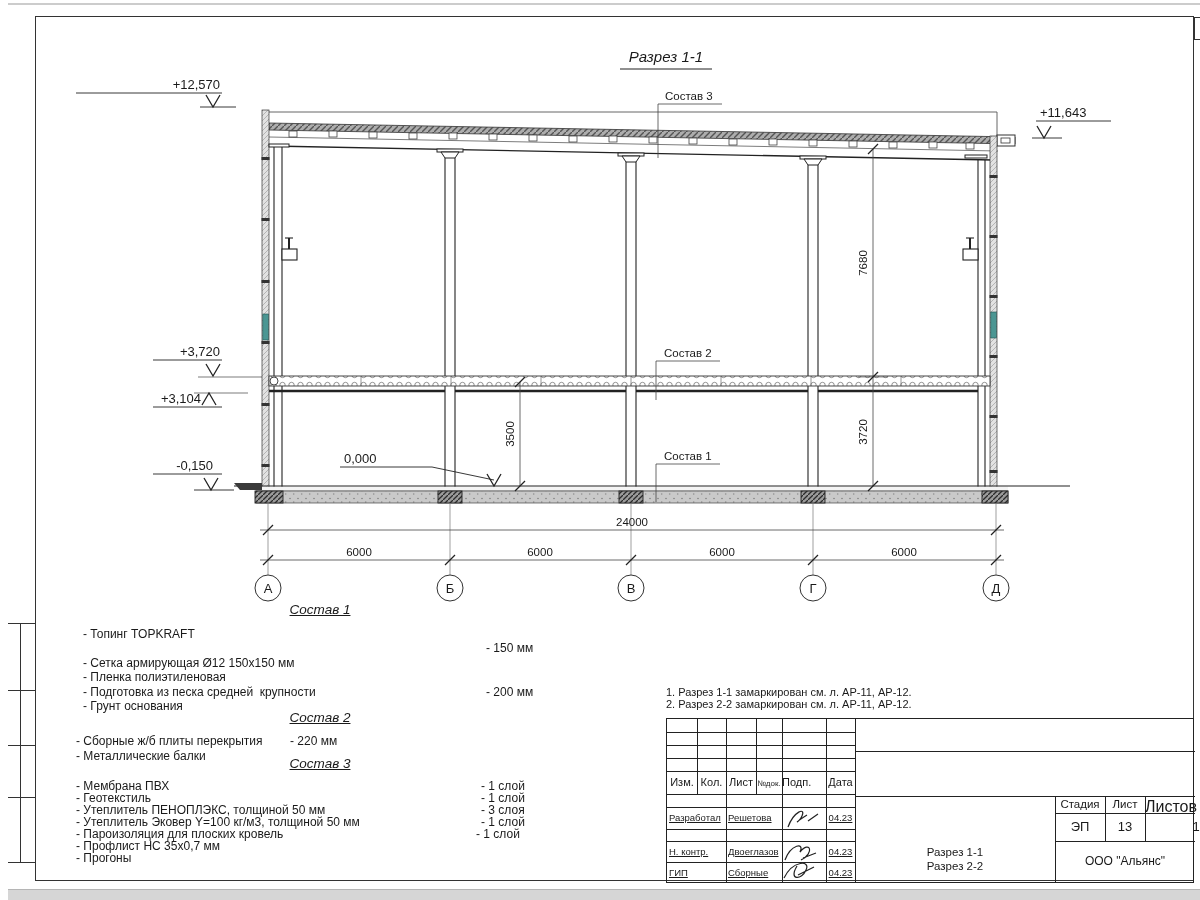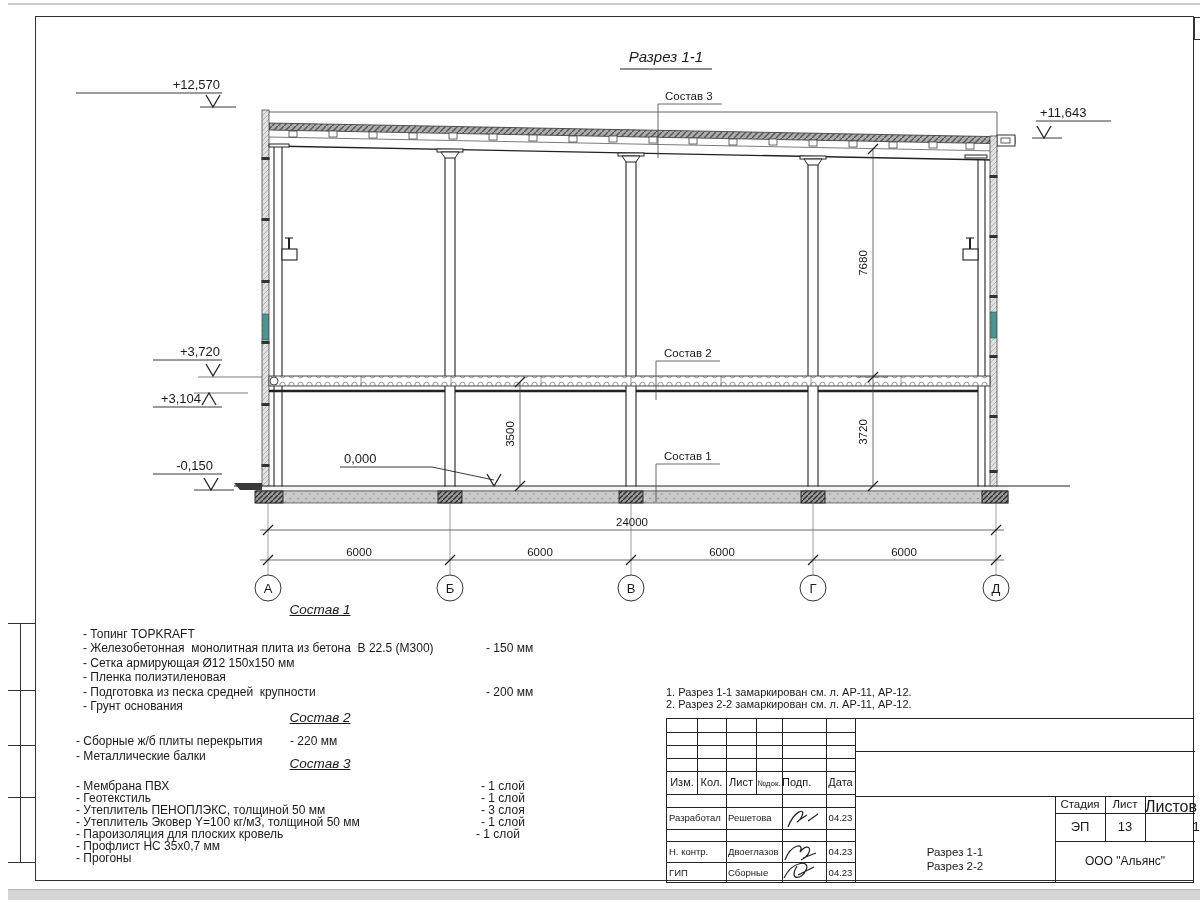--- a/index.html
+++ b/index.html
@@ -26,21 +26,21 @@
   
   .comp-h{font-size:13.5px;font-style:italic;text-decoration:underline;width:120px;text-align:center;}
   .li{font-size:12px;}
   .notes{font-size:11px;}
   
   #tb{left:658px;top:718px;width:528px;height:165px;border:1.6px solid #222;box-sizing:border-box;}
   #tb .vl{position:absolute;width:1px;background:#222;top:0;bottom:0;}
   #tb .hl{position:absolute;height:1px;background:#222;}
   #tb .txt{position:absolute;white-space:nowrap;}
   .tbh{font-size:11px;}
-  .tbs{font-size:9.5px;}
+  .tbs{font-size:9.5px;text-decoration:underline;}
 </style>
 </head>
 <body>
 
 <div id="page">
 
   <div class="abs" id="top-edge"></div>
   <div class="abs" id="frame"></div>
   <div class="abs" id="corner-box"></div>
   <div class="abs" id="corner-dark"></div>
@@ -294,21 +294,20 @@
     </g>
     <text class="axtxt" x="260" y="593" text-anchor="middle">А</text>
     <text class="axtxt" x="442" y="593" text-anchor="middle">Б</text>
     <text class="axtxt" x="623" y="593" text-anchor="middle">В</text>
     <text class="axtxt" x="805" y="593" text-anchor="middle">Г</text>
     <text class="axtxt" x="988" y="593" text-anchor="middle">Д</text>
   </svg>
 
   <div class="t comp-h" style="left:252px;top:602px">Состав 1</div>
   <div class="t li" style="left:75px;top:627px">- Топинг TOPKRAFT</div>
-  <div class="t li" style="left:75px;top:641px">- Железобетонная  монолитная плита из бетона  В 22.5 (М300)</div>
   <div class="t li" style="left:478px;top:641px">- 150 мм</div>
   <div class="t li" style="left:75px;top:656px">- Сетка армирующая Ø12 150х150 мм</div>
   <div class="t li" style="left:75px;top:670px">- Пленка полиэтиленовая</div>
   <div class="t li" style="left:75px;top:685px">- Подготовка из песка средней  крупности</div>
   <div class="t li" style="left:478px;top:685px">- 200 мм</div>
   <div class="t li" style="left:75px;top:699px">- Грунт основания</div>
 
   <div class="t comp-h" style="left:252px;top:710px">Состав 2</div>
   <div class="t li" style="left:68px;top:734px">- Сборные ж/б плиты перекрытия</div>
   <div class="t li" style="left:282px;top:734px">- 220 мм</div>

